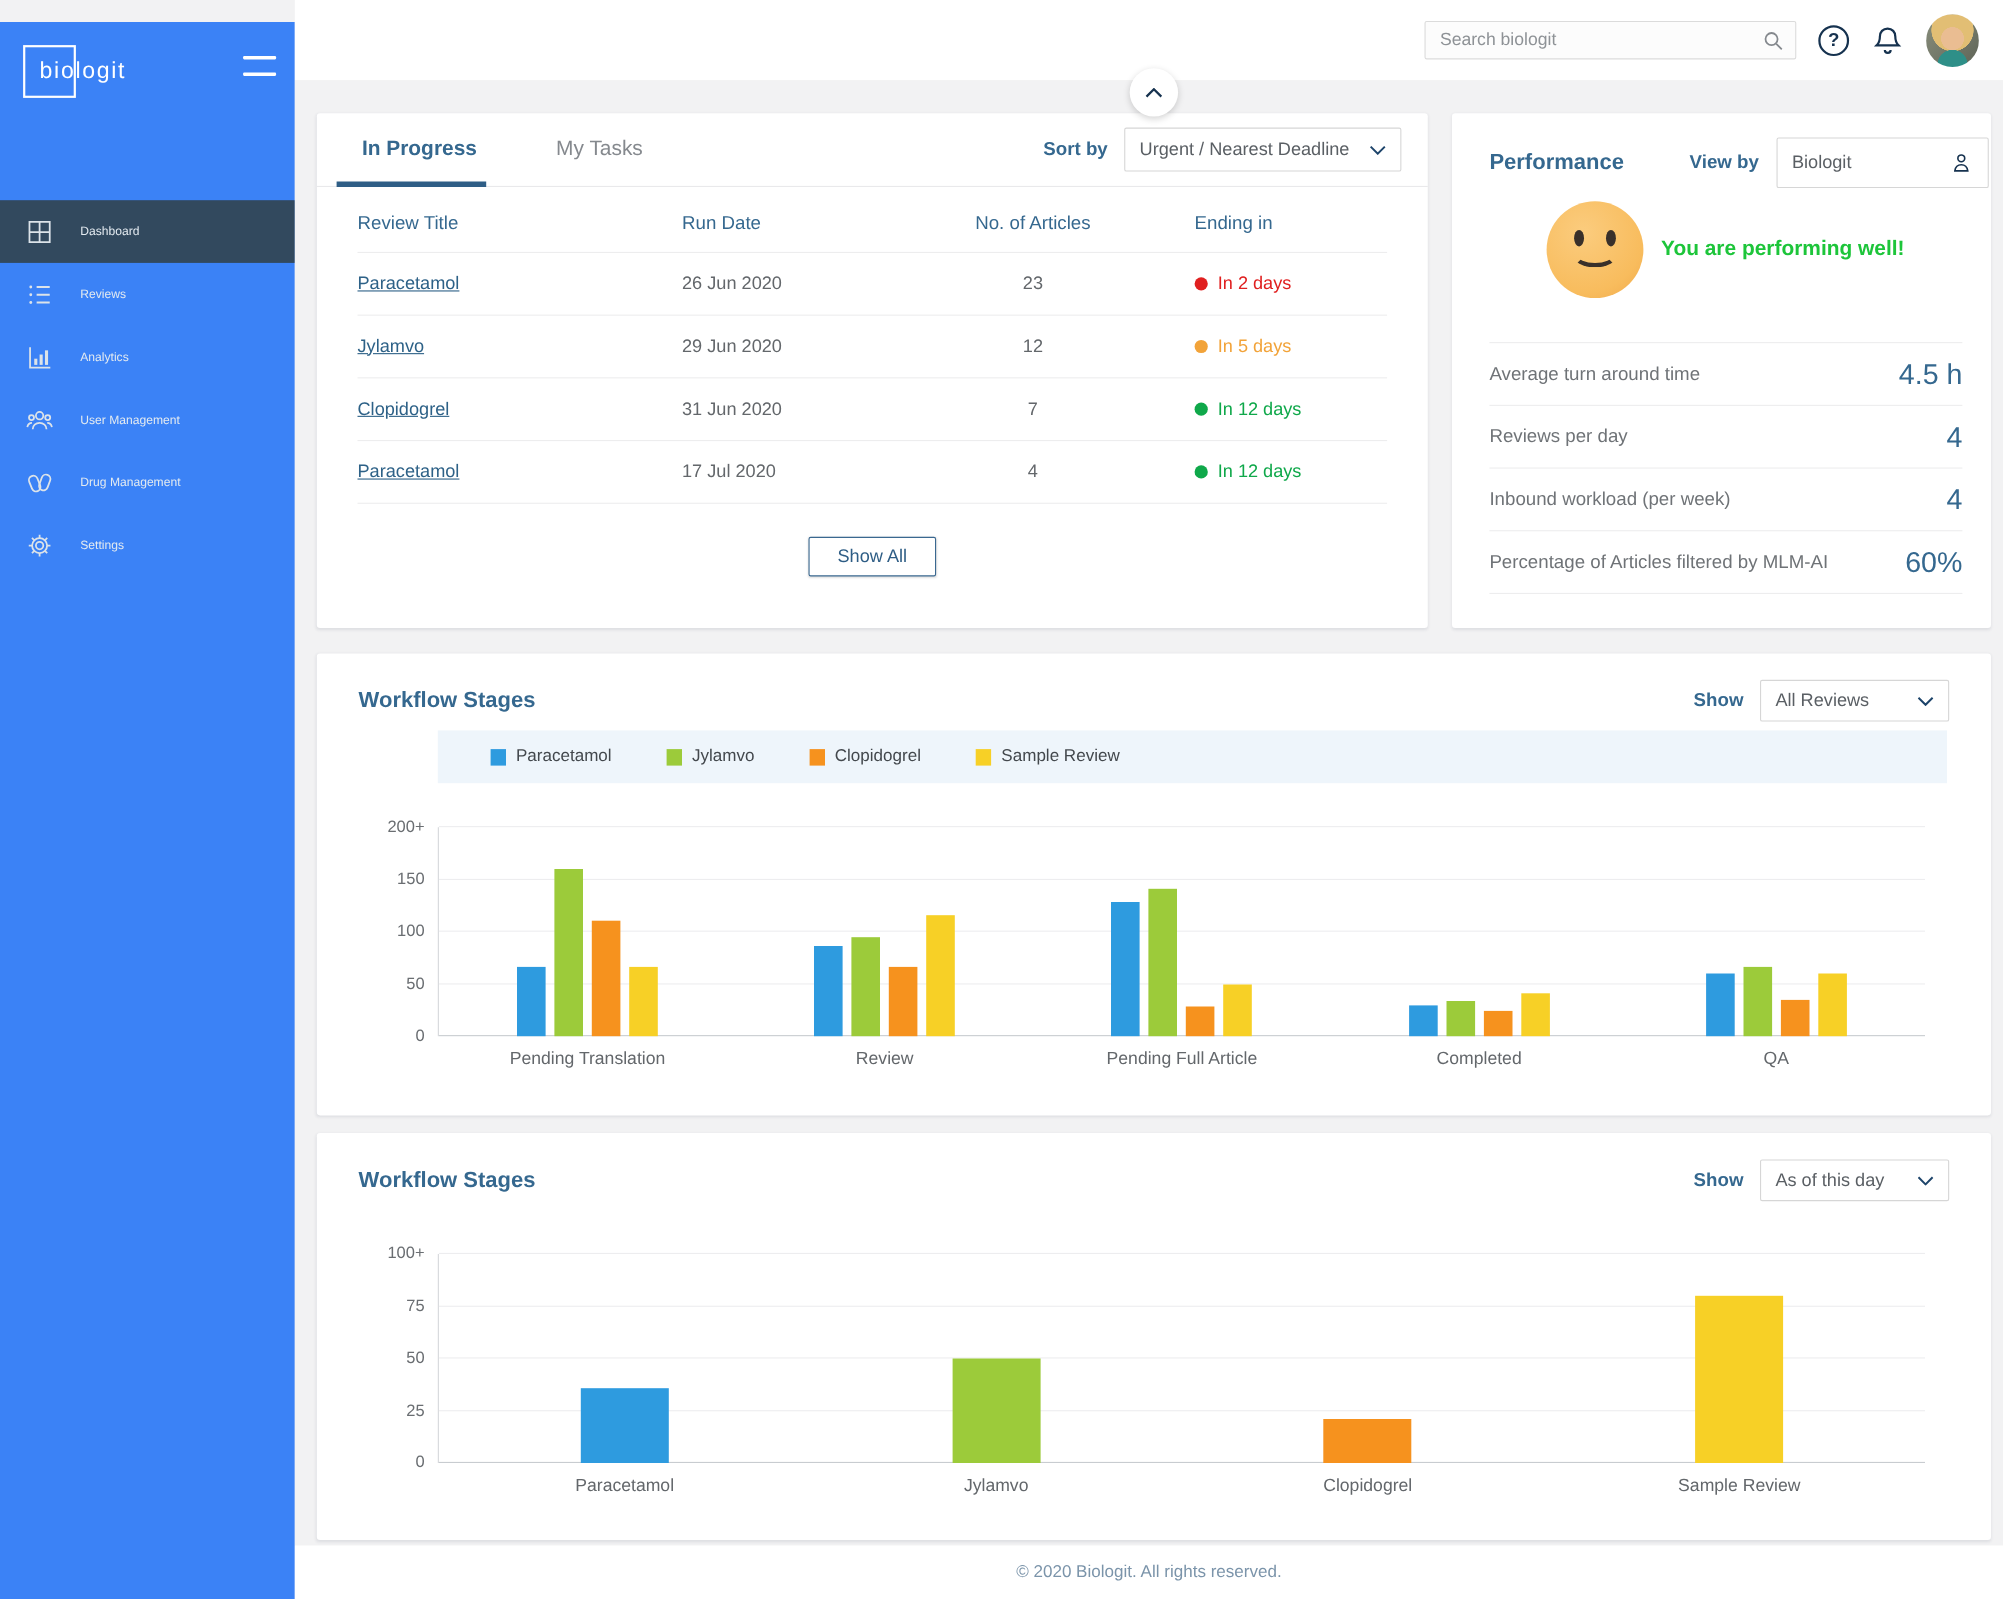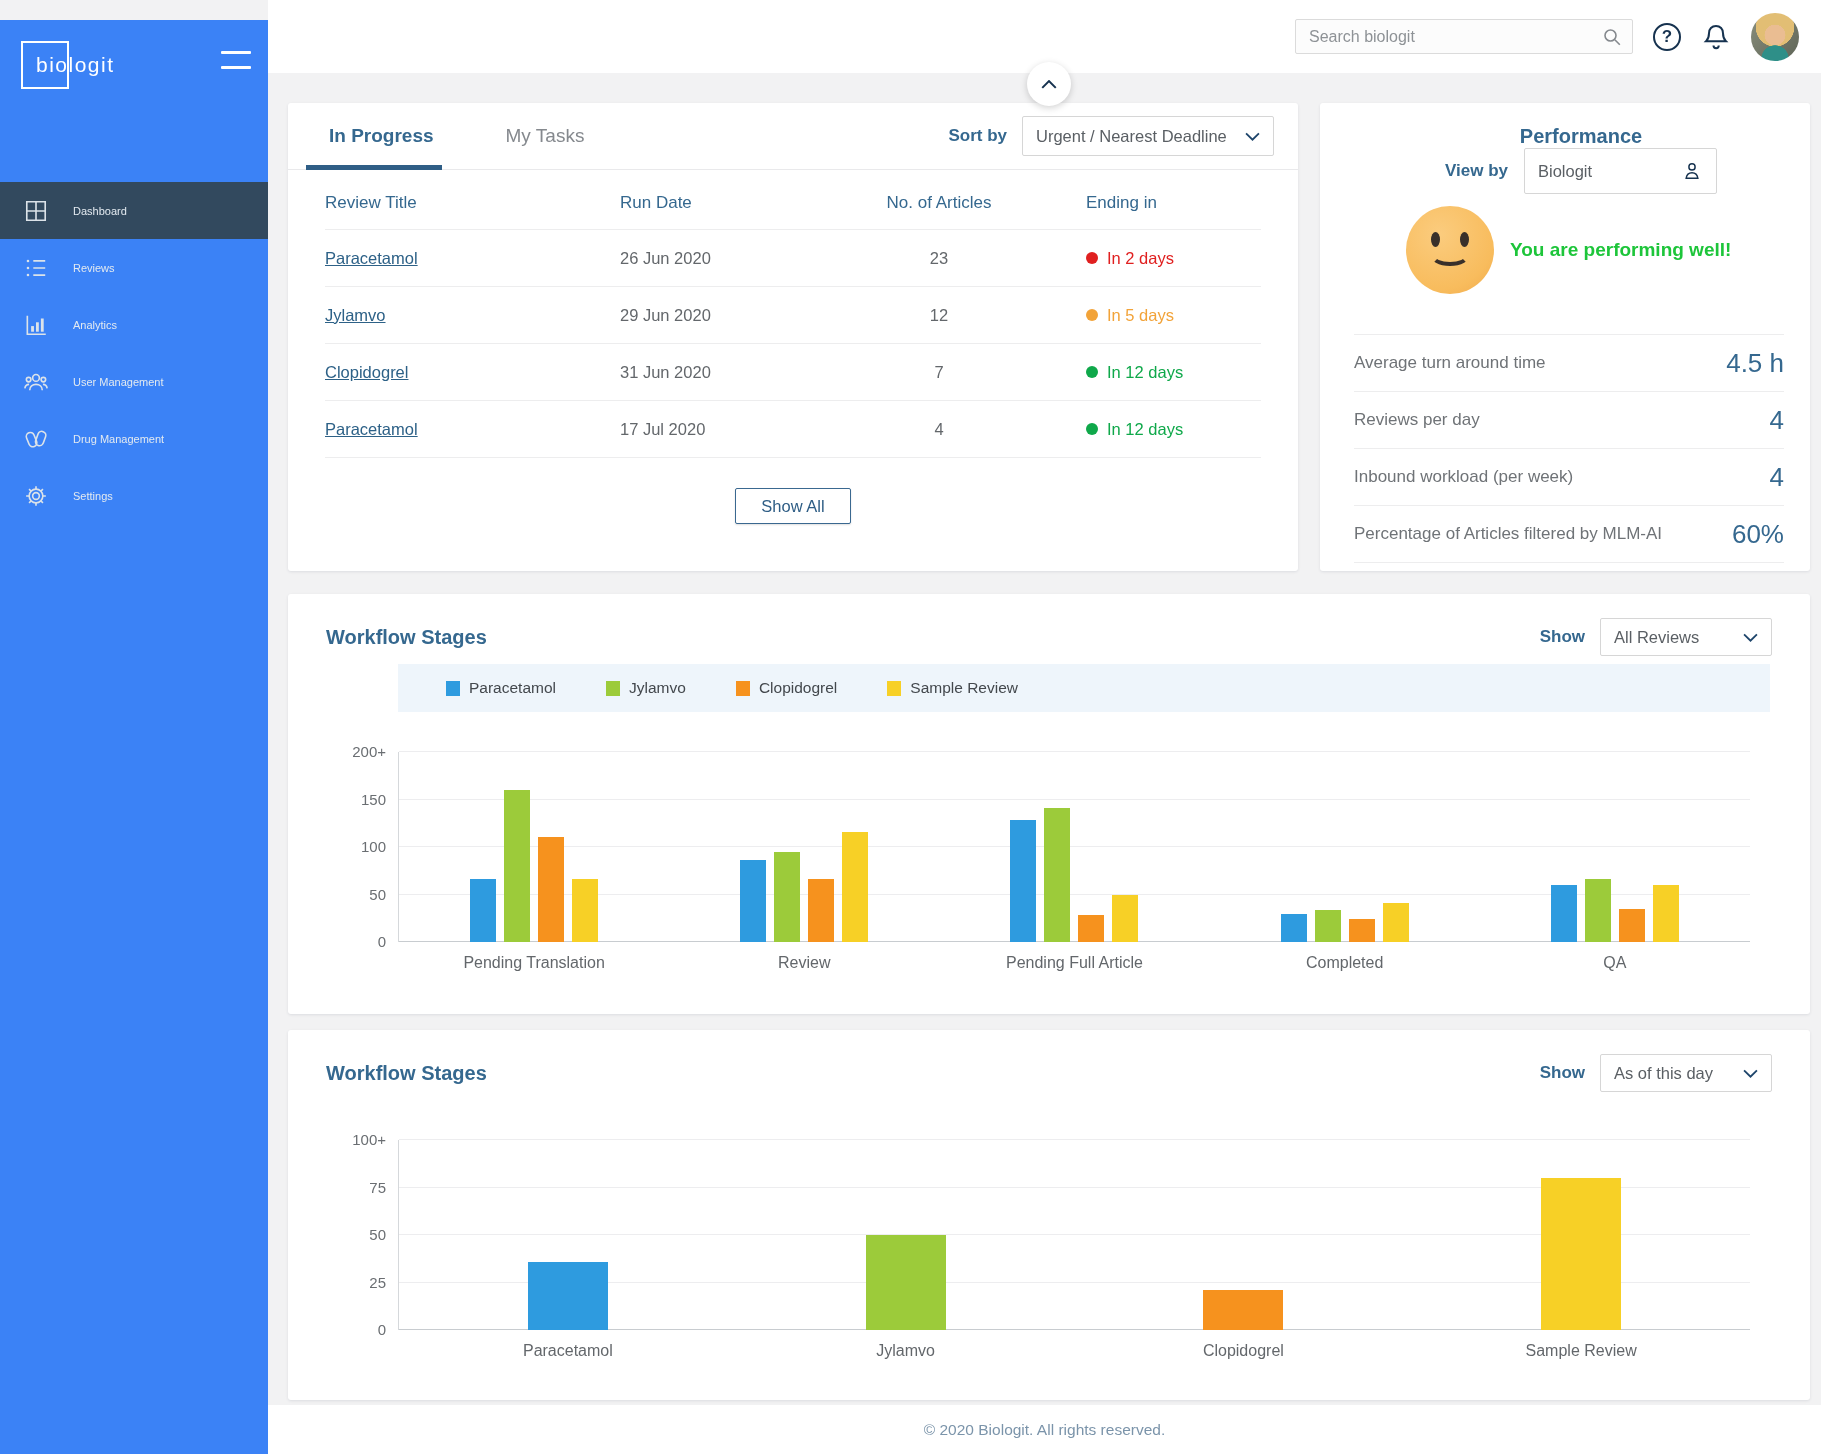--- a/index.html
+++ b/index.html
@@ -59,21 +59,21 @@
   .thead { height:53px; margin-top:7px; color:#35688F; font-size:17px; font-weight:500; }
   .trow { height:57px; font-size:16.5px; color:#63676B; }
   .c-num { text-align:center; }
   .c-end { padding-left:36px; display:flex; align-items:center; gap:9px; }
   .rtitle { color:#2D6187; text-decoration:underline; font-weight:500; cursor:pointer; }
   .dot { width:12px; height:12px; border-radius:50%; flex:0 0 12px; }
   .show-all { display:block; margin:30px auto 0; width:116px; height:36px; background:#fff; border:1px solid #3A6890; border-radius:2px; color:#2E5D85; font-size:16.5px; font-family:inherit; cursor:pointer; box-shadow:0 1px 2px rgba(0,0,0,.13); }
 
   
   .perf-card { flex:1; height:468px; }
-  .perf-head { display:flex; align-items:center; justify-content:space-between; padding:22px 2px 0 34px;flex-direction:column; }
+  .perf-head { display:flex; align-items:center; justify-content:space-between; padding:22px 2px 0 34px; }
   .card-title { font-size:20px; font-weight:700; color:#35688F; }
   .viewby { display:flex; align-items:center; gap:16px; }
   .viewby-select { width:193px; height:46px; }
   .perf-banner { display:flex; align-items:center; margin:12px 0 0 86px; }
   .smiley { position:relative; width:88px; height:88px; border-radius:50%;
     background:radial-gradient(circle at 38% 32%, #FBCC7E, #F8BC5D 68%, #F0A94B); }
   .smiley .eye { position:absolute; top:26px; width:9px; height:15px; border-radius:50%; background:#39302A; }
   .smiley .eye.l { left:25px; } .smiley .eye.r { right:25px; }
   .smiley .mouth { position:absolute; left:24px; top:38px; width:40px; height:22px; border:4px solid transparent; border-bottom:4px solid #39302A; border-radius:50%; }
   .perf-msg { margin-left:16px; font-size:19px; font-weight:700; color:#1DC53A; }

